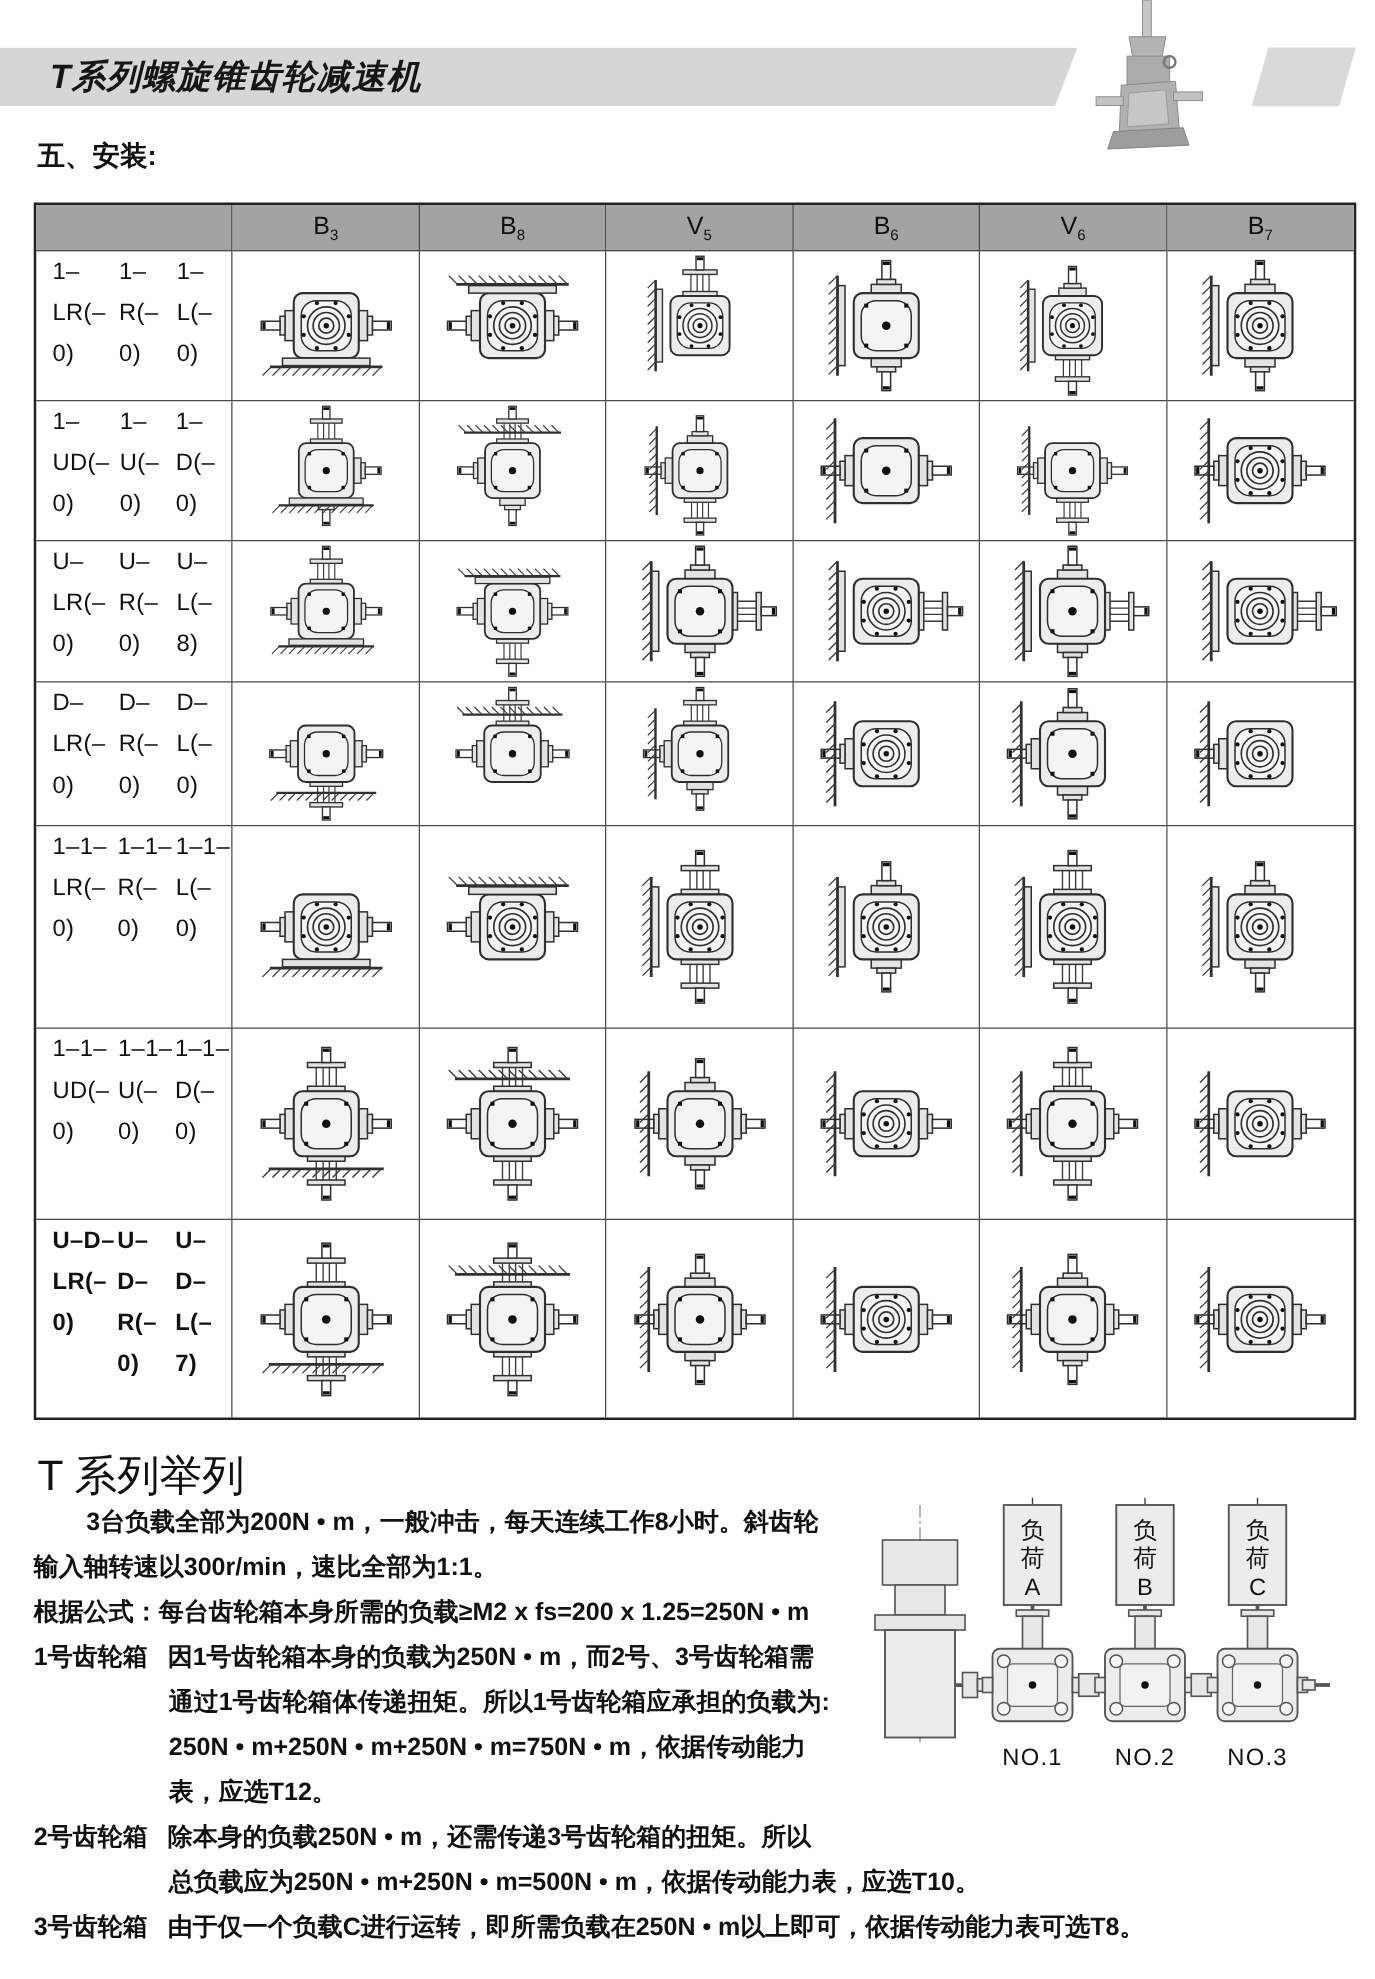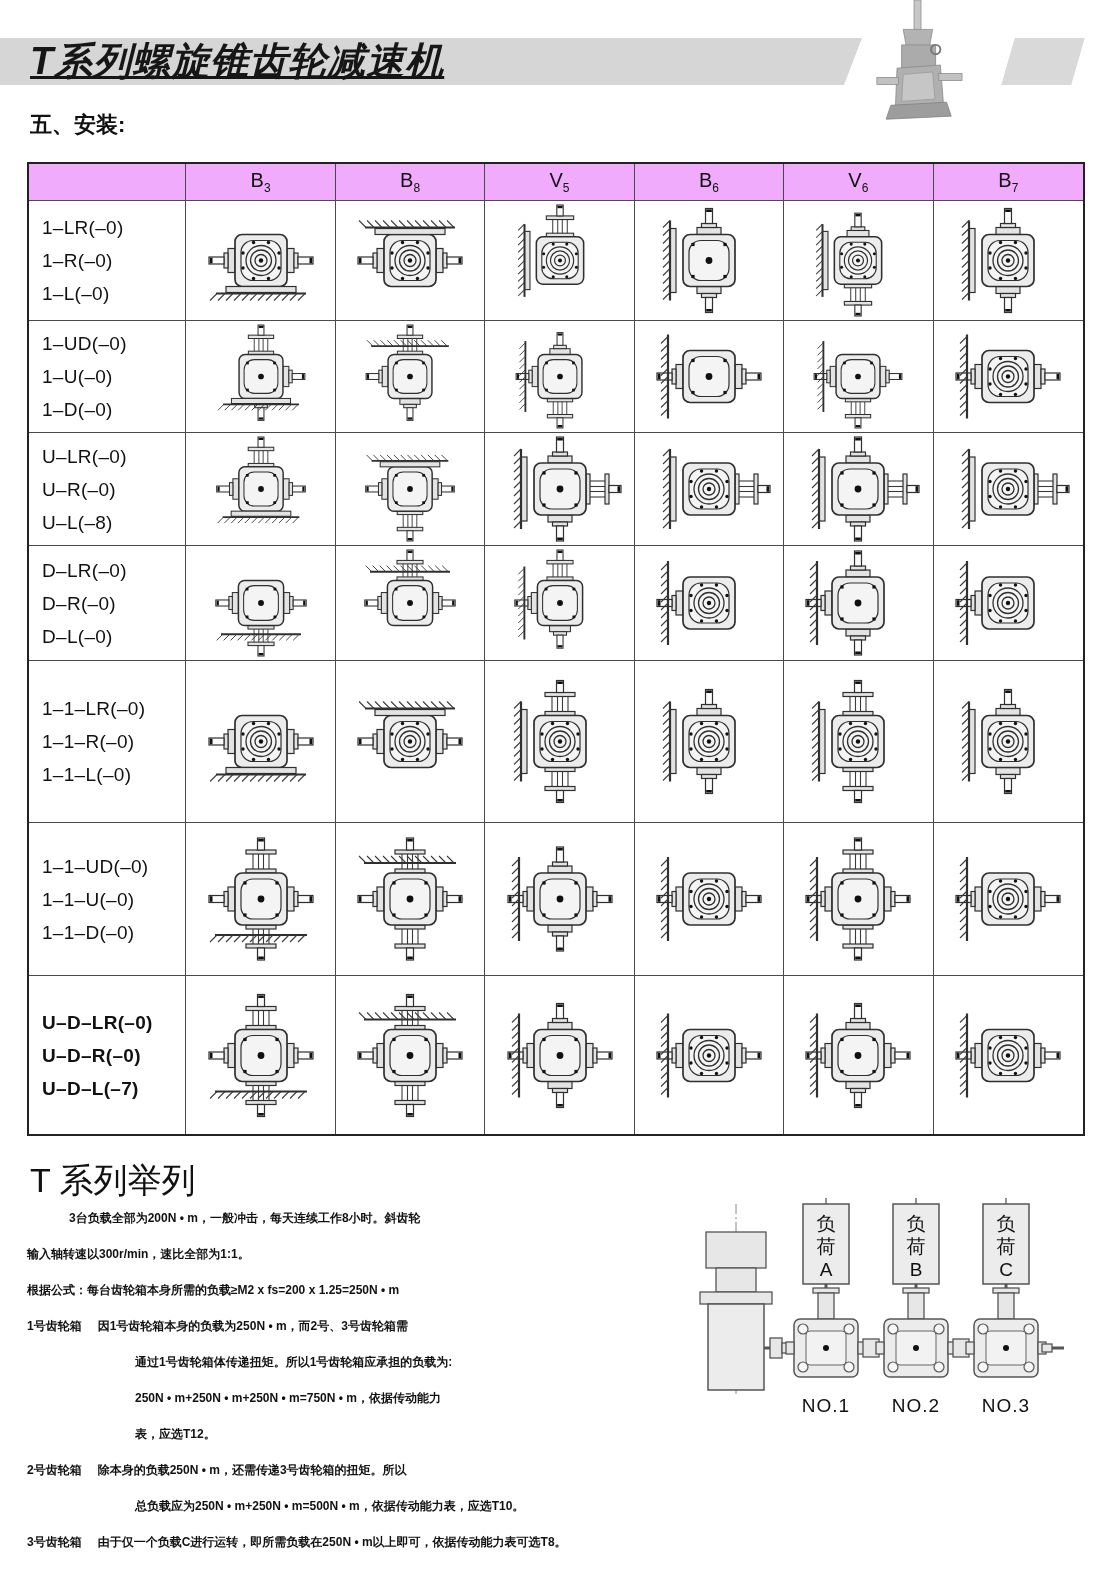--- a/index.html
+++ b/index.html
@@ -3,49 +3,49 @@
 <meta charset="utf-8">
 <style>
   html,body{margin:0;padding:0;background:#fff;}
   .page{position:relative;width:1100px;height:1583px;background:#ffffff;overflow:hidden;
         font-family:"Liberation Sans", sans-serif;color:#111;}
   
   .banner-band{position:absolute;left:0;top:38px;width:862px;height:47px;background:#d6d6d6;
                clip-path:polygon(0 0,100% 0,calc(100% - 18px) 100%,0 100%);}
   .banner-band2{position:absolute;left:1008px;top:38px;width:70px;height:47px;background:#d9d9d9;
                 transform:skewX(-16deg);}
-  .banner-title{position:absolute;left:30px;top:38px;height:47px;line-height:47px;margin:0;
-                font-size:38px;font-weight:bold;font-style:italic;letter-spacing:1px;color:#161616;text-decoration:underline;}
+  .banner-title{position:absolute;left:40px;top:38px;height:47px;line-height:47px;margin:0;
+                font-size:27px;font-weight:bold;font-style:italic;letter-spacing:1px;color:#161616;}
   .banner-gear{position:absolute;left:856px;top:0px;}
   
   .section-title{position:absolute;left:30px;top:110px;margin:0;font-size:22px;font-weight:bold;}
   
   .mount-table{position:absolute;left:27px;top:162px;width:1058px;border:2px solid #222;
                background:#fff;box-sizing:border-box;}
   .trow{display:flex;}
   .tcell{box-sizing:border-box;border-right:1px solid #4a4a4a;border-bottom:1px solid #4a4a4a;
          display:flex;align-items:center;justify-content:center;overflow:hidden;}
   .tcell:last-child{border-right:none;}
   .trow:last-child .tcell{border-bottom:none;font-weight:bold;}
-  .thead .tcell{background:#f0abfc;font-size:20px;}
+  .thead .tcell{background:#a3a3a3;font-size:20px;}
   .colsub{font-size:12px;vertical-align:-5px;}
-  .label-cell{flex-direction:column;align-items:flex-start;justify-content:center;
+  .label-cell{flex-direction:row;align-items:flex-start;justify-content:center;
               padding-left:13px;font-size:19px;line-height:33px;letter-spacing:.3px;}
   
   .ln{fill:none;stroke:#2f2f2f;stroke-width:1.3px;}
   .ht{fill:none;stroke:#3a3a3a;stroke-width:1.1px;}
   .w2{fill:none;stroke:#2f2f2f;stroke-width:2.2px;}
   .bd{fill:#ececec;stroke:#2f2f2f;stroke-width:1.7px;}
   .in{fill:#f4f4f4;stroke:#2f2f2f;stroke-width:1.2px;}
   .fl{fill:#e3e3e3;stroke:#2f2f2f;stroke-width:1.2px;}
   .sh{fill:#fbfbfb;stroke:#2f2f2f;stroke-width:1.2px;}
   .bk{fill:#111;stroke:none;}
   
   .example-heading{position:absolute;left:30px;top:1158px;margin:0;font-size:34px;font-weight:normal;}
-  .example-lines{position:absolute;left:27px;top:1200px;width:1058px;font-size:12px;font-weight:bold;}
+  .example-lines{position:absolute;left:27px;top:1200px;width:1058px;font-size:20px;font-weight:bold;}
   .xline{height:36px;line-height:36px;white-space:nowrap;}
   .xline .xlabel{margin-right:16px;}
   .xline.first{padding-left:42px;}
   .xline.cont{padding-left:108px;}
   .xline.tight .xlabel{margin-right:0;}
   
   .diagram{position:absolute;left:688px;top:1198px;}
   .mbd{fill:#ececec;stroke:#555;stroke-width:1.5px;}
   .min{fill:#f2f2f2;stroke:#666;stroke-width:1px;}
   .mfl{fill:#e7e7e7;stroke:#555;stroke-width:1.3px;}

